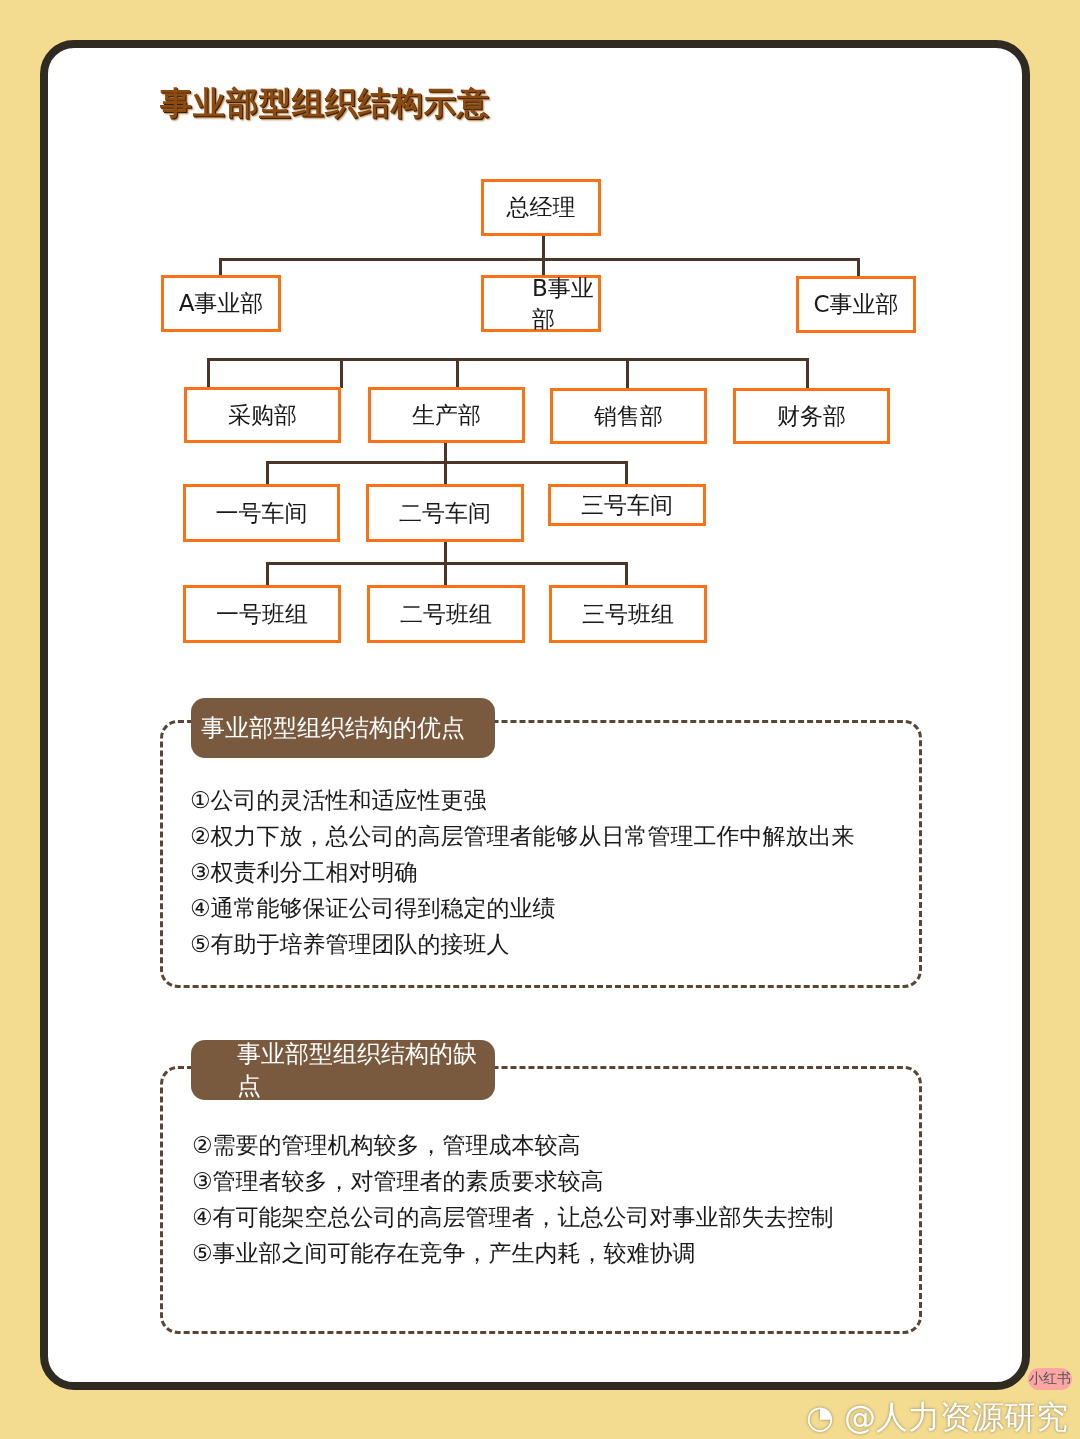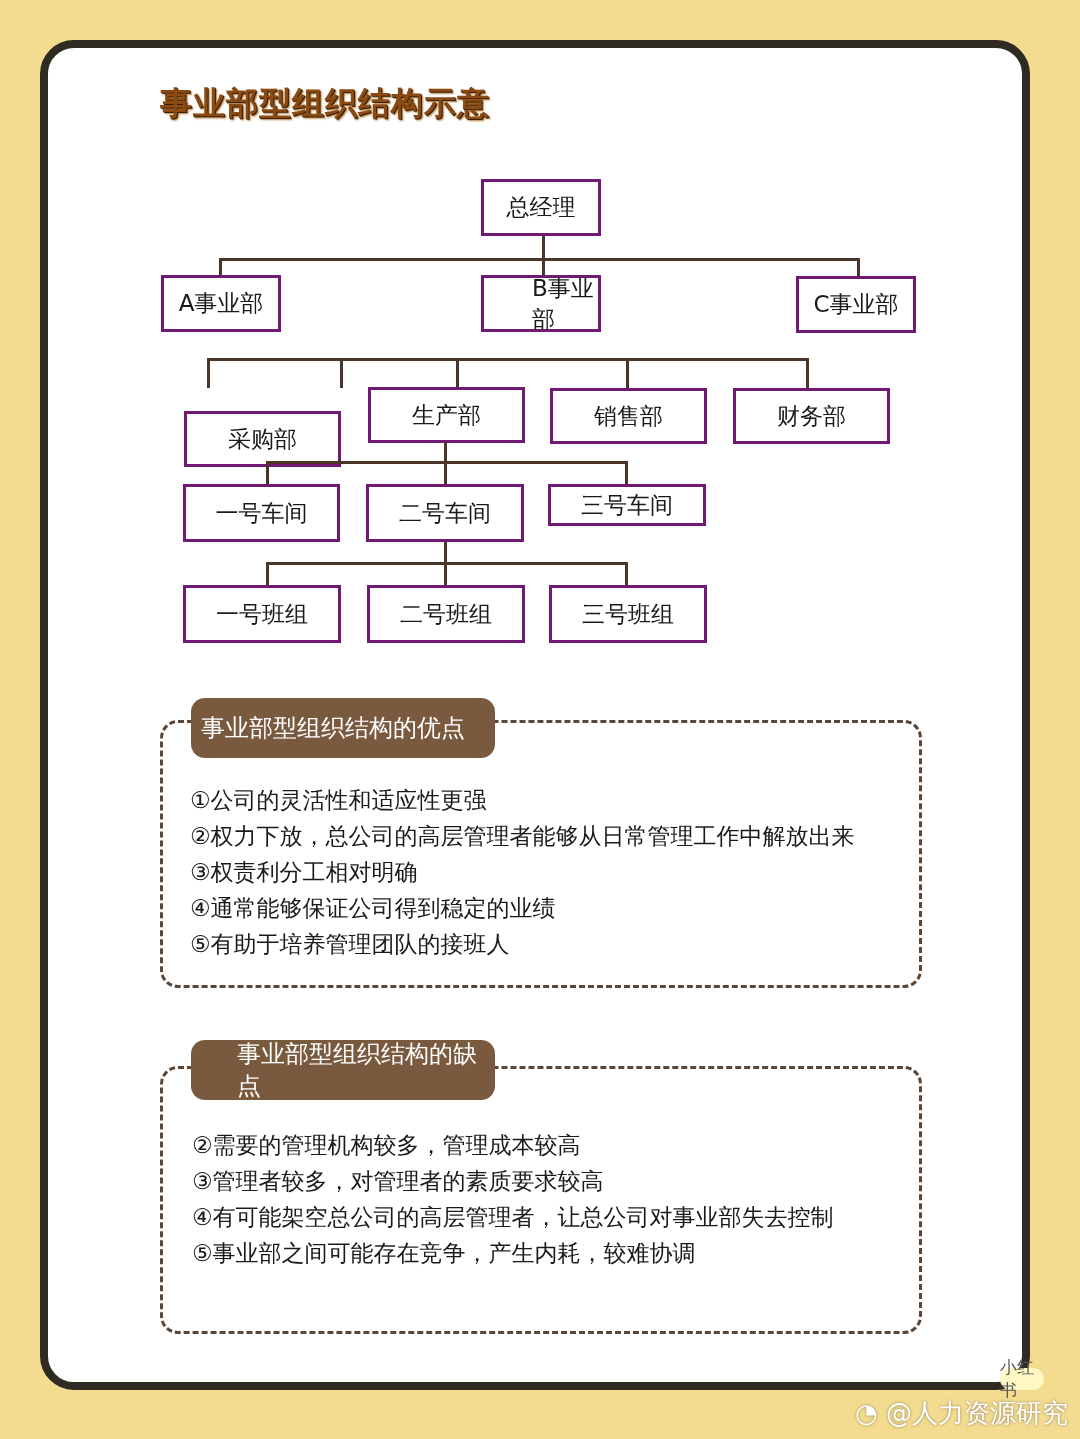--- a/index.html
+++ b/index.html
@@ -1,26 +1,26 @@
 <!DOCTYPE html>
 <html><head>
 <meta charset="utf-8">
 <style>
   html,body{margin:0;padding:0;}
   body{width:1080px;height:1439px;background:#f3dc8f;position:relative;overflow:hidden;font-family:"DejaVu Sans","Liberation Sans",sans-serif;}
   .card{position:absolute;left:40px;top:40px;width:990px;height:1350px;background:#fff;border:8px solid #2f2a22;border-radius:34px;box-sizing:border-box;}
   .title{position:absolute;left:160px;top:82px;font-size:32px;font-weight:bold;color:#8a4a12;letter-spacing:1px;text-shadow:1px 1px 0 #3a2004,2px 2px 2px #b07a3a;}
-  .node{position:absolute;box-sizing:border-box;border:3px solid #701a75;background:#fff;display:flex;align-items:center;justify-content:center;font-size:23px;color:#1a1a1a;}
+  .node{position:absolute;box-sizing:border-box;border:3px solid #f97316;background:#fff;display:flex;align-items:center;justify-content:center;font-size:23px;color:#1a1a1a;}
   .ln{position:absolute;background:#4a3528;}
   .box{position:absolute;box-sizing:border-box;border:3px dashed #5a4636;border-radius:18px;}
   .tag{position:absolute;background:#7a5a3e;color:#fff;font-size:24px;border-radius:14px;display:flex;align-items:center;padding:0 10px;box-sizing:border-box;height:60px;}
   .list{position:absolute;font-size:23px;color:#1a1a1a;line-height:36px;}
   .list div{white-space:nowrap;}
-  .wm{position:absolute;right:12px;top:1396px;font-size:26px;color:#fff;text-shadow:0 0 3px #8a7a5a;}
-  .wm-badge{position:absolute;left:1000px;top:1368px;width:44px;height:22px;border-radius:11px;background:#fef9c3;font-size:17px;color:#555;display:flex;align-items:center;justify-content:center;}
+  .wm{position:absolute;right:12px;top:1396px;font-size:32px;color:#fff;text-shadow:0 0 3px #8a7a5a;}
+  .wm-badge{position:absolute;left:1028px;top:1368px;width:44px;height:22px;border-radius:11px;background:#fca5a5;font-size:14px;color:#555;display:flex;align-items:center;justify-content:center;}
 </style>
 </head>
 <body>
 
 <div class="card"></div>
 
 <div class="title">事业部型组织结构示意</div>
 
 <div>
 
@@ -35,21 +35,21 @@
   <div class="node" style="left:796px;top:276px;width:120px;height:57px;">C事业部</div>
 
   <div class="ln" style="left:207px;top:358px;width:602px;height:3px;"></div>
   <div class="ln" style="left:207px;top:358px;width:3px;height:30px;"></div>
   <div class="ln" style="left:340px;top:358px;width:3px;height:30px;"></div>
   <div class="ln" style="left:456px;top:358px;width:3px;height:30px;"></div>
   <div class="ln" style="left:357px;top:340px;width:0;height:0;"></div>
   <div class="ln" style="left:626px;top:358px;width:3px;height:30px;"></div>
   <div class="ln" style="left:806px;top:358px;width:3px;height:30px;"></div>
 
-  <div class="node" style="left:184px;top:387px;width:157px;height:56px;margin-top:24px;">采购部</div>
+  <div class="node" style="left:184px;top:387px;width:157px;height:56px;">采购部</div>
   <div class="node" style="left:368px;top:387px;width:157px;height:56px;">生产部</div>
   <div class="node" style="left:550px;top:388px;width:157px;height:56px;">销售部</div>
   <div class="node" style="left:733px;top:388px;width:157px;height:56px;">财务部</div>
 
   <div class="ln" style="left:444px;top:443px;width:3px;height:42px;"></div>
   <div class="ln" style="left:266px;top:461px;width:362px;height:3px;"></div>
   <div class="ln" style="left:266px;top:461px;width:3px;height:24px;"></div>
   <div class="ln" style="left:625px;top:461px;width:3px;height:24px;"></div>
 
   <div class="node" style="left:183px;top:484px;width:157px;height:58px;">一号车间</div>

